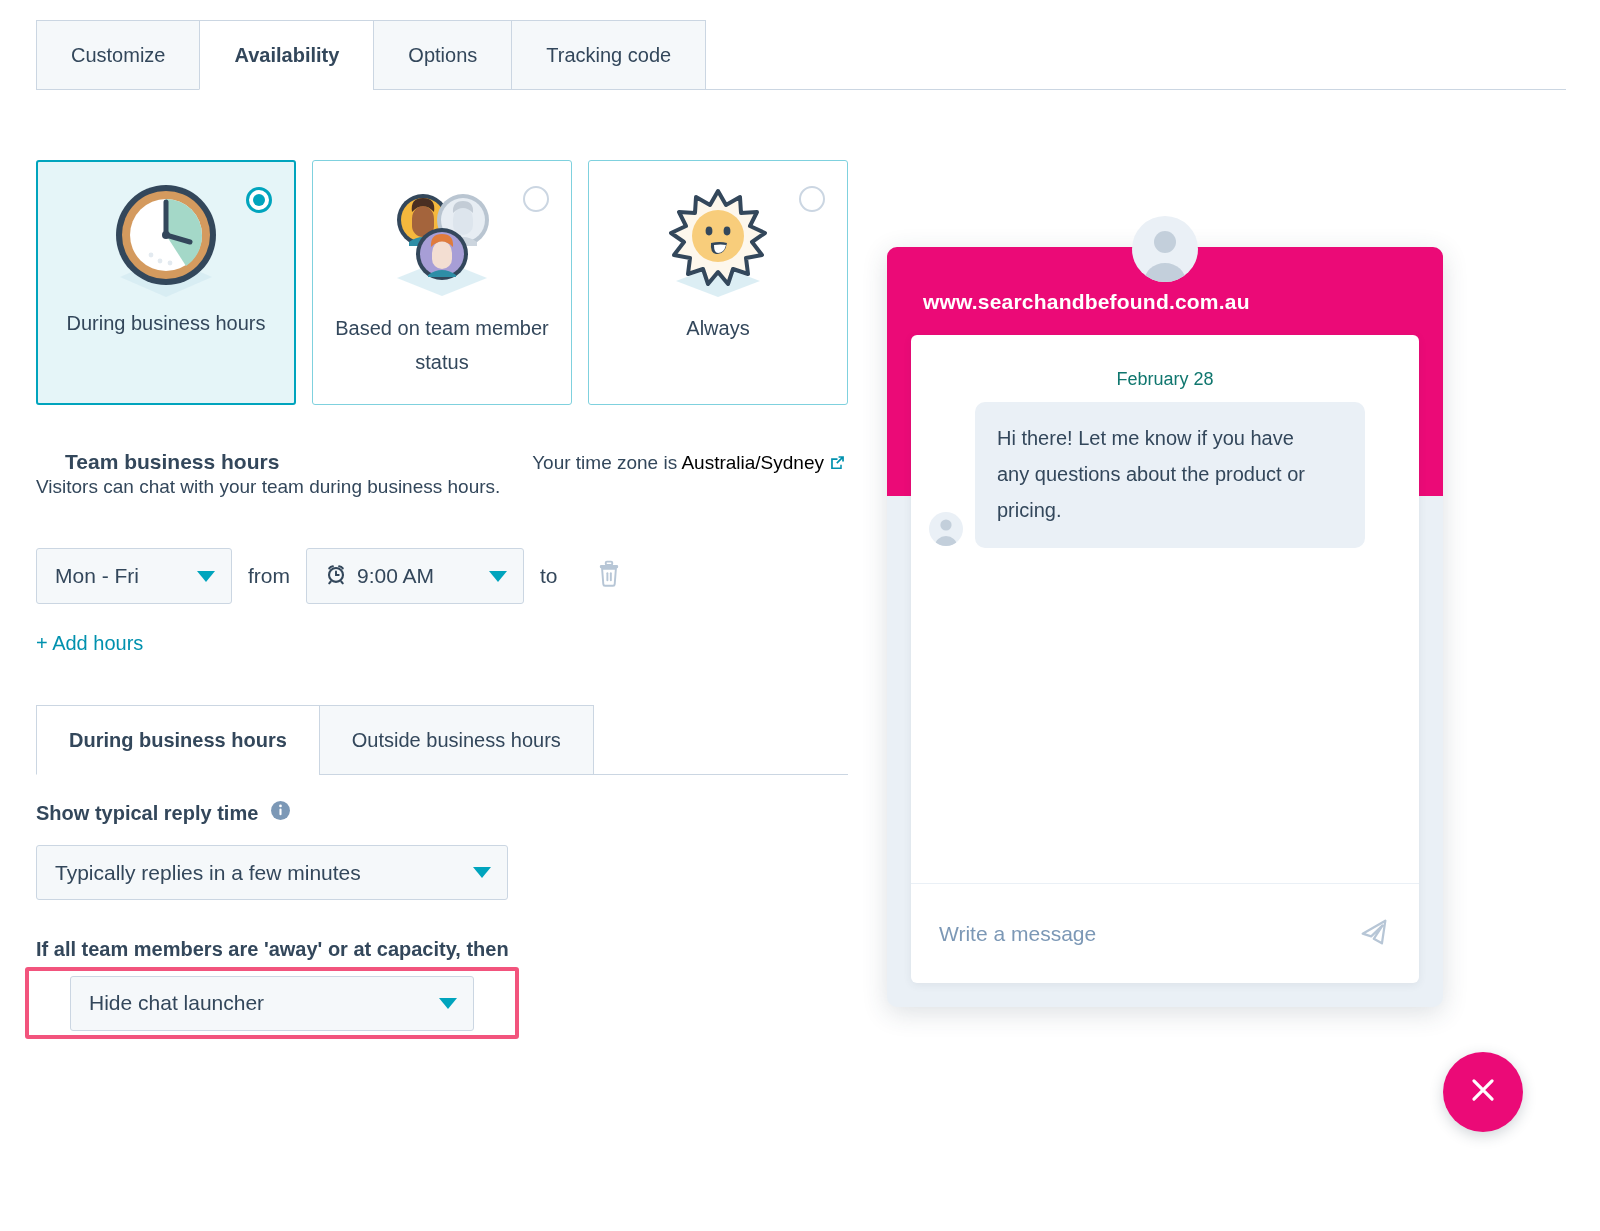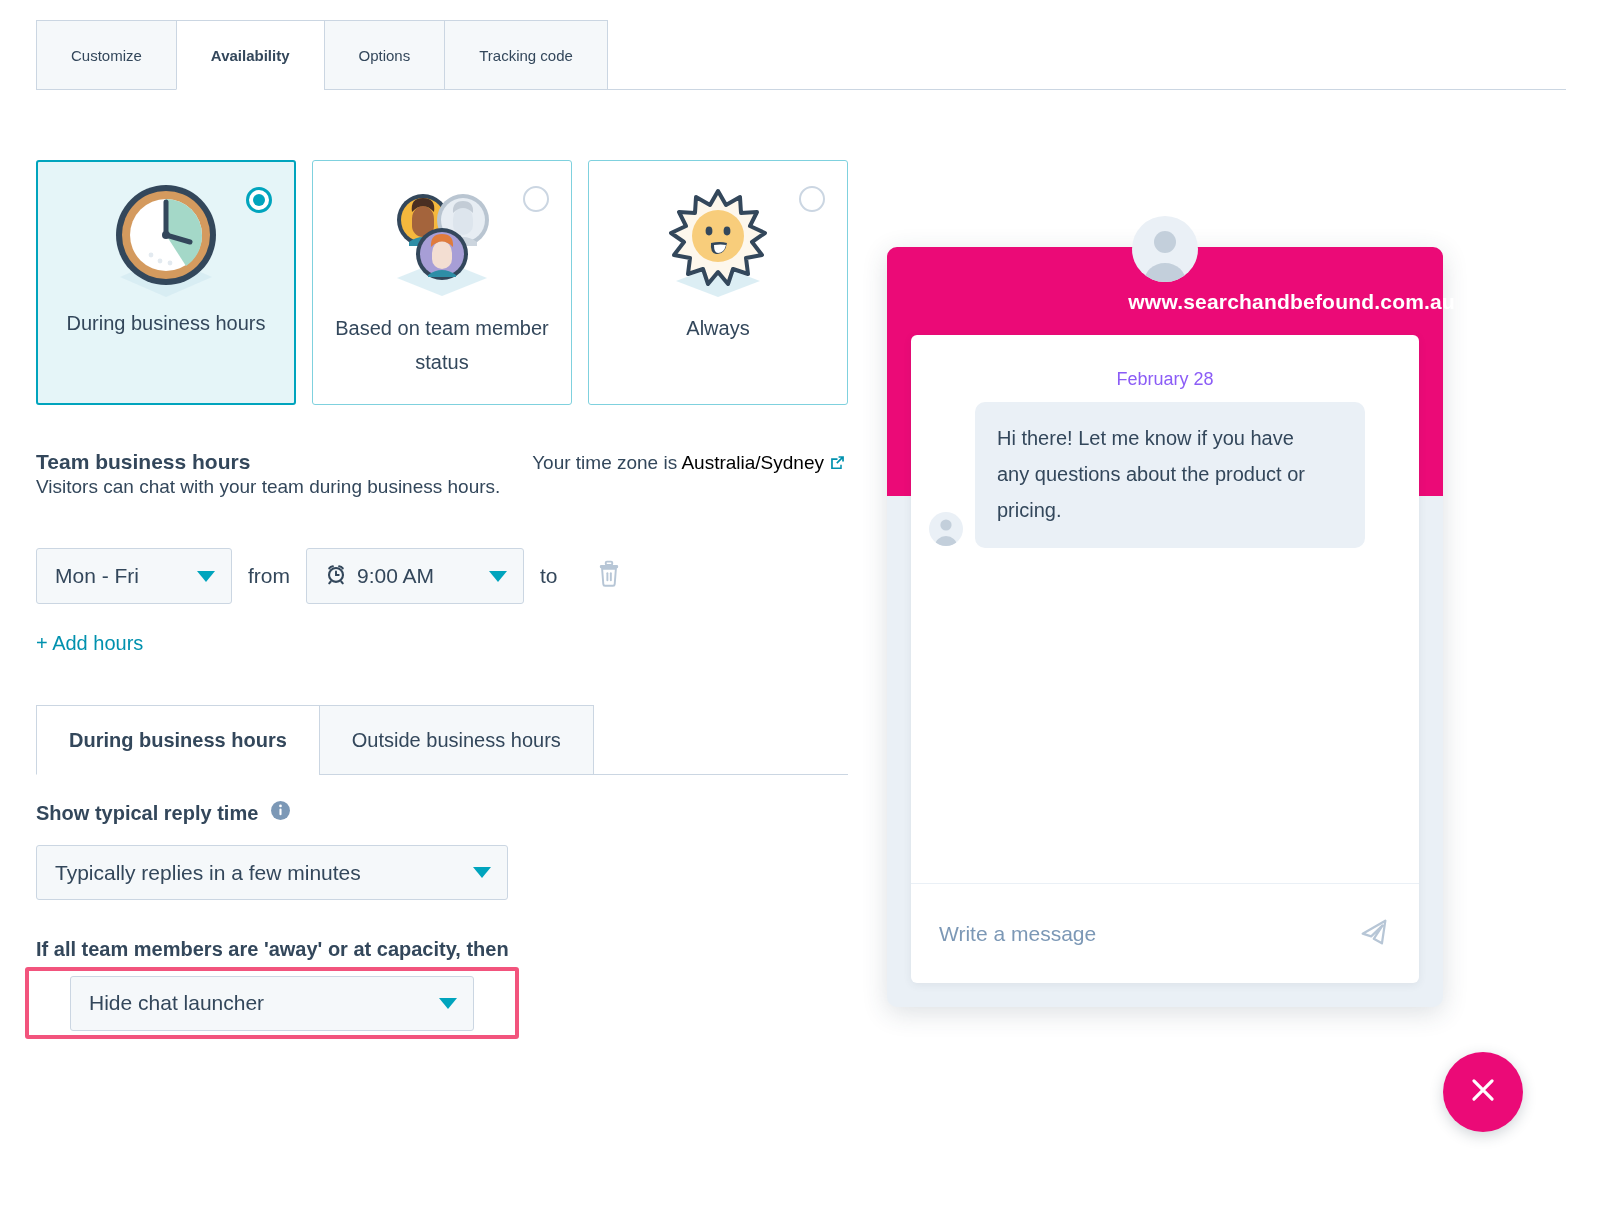--- a/index.html
+++ b/index.html
@@ -19,21 +19,21 @@
     height: 70px;
   }
   .tabbar::after {
     content: ""; position: absolute; left: 0; bottom: 0;
     width: 1530px; height: 1px; background: #cbd6e2;
   }
   .tab {
     height: 70px;
     display: flex; align-items: center; justify-content: center;
     padding: 0 34px;
-    font-size: 15px; color: #33475b;
+    font-size: 20px; color: #33475b;
     background: #f5f8fa;
     border: 1px solid #cbd6e2;
     border-right: none;
     position: relative; z-index: 1;
     cursor: pointer;
     white-space: nowrap;
   }
   .tab:first-child { border-left: 1px solid #cbd6e2; }
   .tab:last-child { border-right: 1px solid #cbd6e2; }
   .tab.active {
@@ -77,21 +77,21 @@
   .card-label {
     font-size: 20px; line-height: 34px; text-align: center;
     color: #33475b; padding: 0 14px;
   }
   .card.clockcard .card-label { margin-top: -6px; }
   .card.suncard .card-art { padding-top: 10px; }
 
   
   .sec { position: absolute; left: 36px; top: 450px; width: 810px; }
   .sec-row { display: flex; align-items: baseline; }
-  .sec-title { font-size: 21px; font-weight: bold; color: #33475b; }
+  .sec-title { font-size: 21px; font-weight: bold; color: #33475b; margin-left: 29px; }
   .tz {
     margin-left: auto; font-size: 19px; color: #33475b;
     white-space: nowrap;
   }
   .tz a { color: #000000; text-decoration: none; }
   .ext-icon { display: inline-block; vertical-align: -2px; margin-left: 5px; }
   .sec-sub { font-size: 19px; color: #33475b; }
 
   
   .hours { position: absolute; left: 36px; top: 548px; display: flex; align-items: center; }
@@ -180,33 +180,33 @@
   }
   .chat-avatar {
     position: absolute; left: 50%; transform: translateX(-50%);
     top: -31px; width: 66px; height: 66px; border-radius: 50%;
     background: #eaf0f6;
     display: flex; align-items: flex-end; justify-content: center;
     overflow: hidden;
   }
   .chat-url {
     position: absolute; left: 0; top: 43px; width: 568px;
-    text-align: right; color: #ffffff;
+    text-align: left; color: #ffffff;
     font-size: 21px; font-weight: bold; letter-spacing: 0.2px; padding-left: 36px;
   }
   .chat-body {
     position: absolute; left: 24px; top: 88px;
     width: 508px; height: 648px;
     background: #ffffff;
     border-radius: 6px;
     box-shadow: 0 2px 8px rgba(45,62,80,0.08);
     overflow: hidden;
   }
   .chat-date {
-    text-align: center; font-size: 18px; color: #8b5cf6;
+    text-align: center; font-size: 18px; color: #0f766e;
     margin-top: 34px;
   }
   .msg-row { display: flex; align-items: flex-end; margin: 12px 20px 0 18px; }
   .msg-avatar {
     width: 34px; height: 34px; border-radius: 50%;
     background: #eaf0f6; flex: 0 0 34px;
     display: flex; align-items: flex-end; justify-content: center;
     overflow: hidden; margin-right: 12px; margin-bottom: 2px;
   }
   .bubble {

